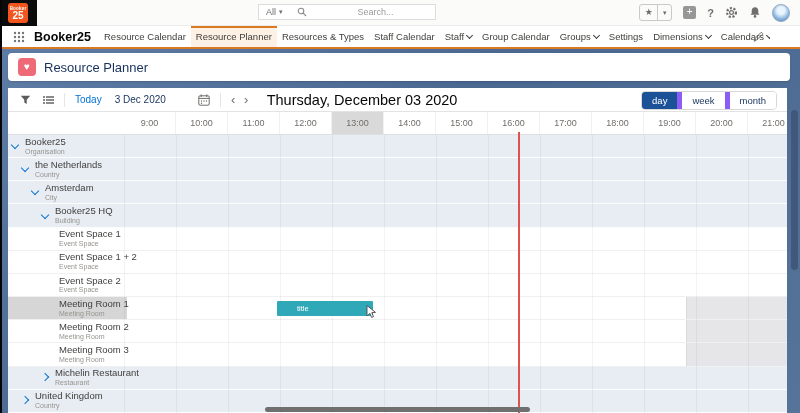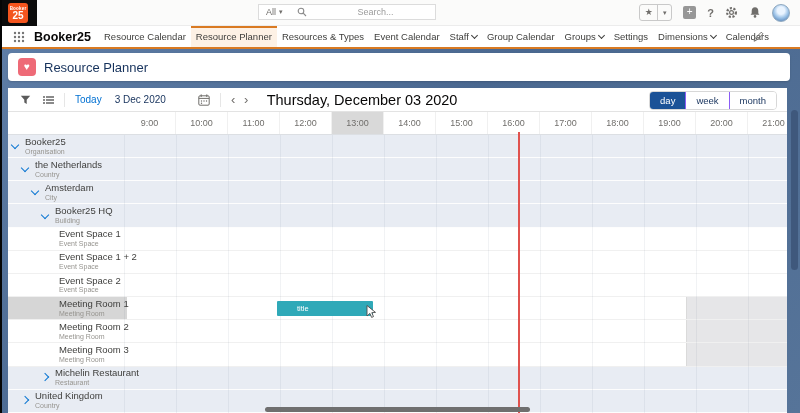--- a/index.html
+++ b/index.html
@@ -54,21 +54,21 @@
   .tb-icon{display:flex;cursor:pointer;}
   .funnel{margin-left:12px;}
   .sorticon{margin-left:12px;}
   .tb-divider{width:1px;height:14px;background:#e6e6e6;margin:0 0 0 10px;}
   .today-btn{font-size:10px;color:#0070d2;margin-left:10px;cursor:pointer;background:none;border:none;font-family:"Liberation Sans",sans-serif;padding:0;}
   .date-field{display:flex;align-items:center;margin-left:13px;width:95px;justify-content:space-between;cursor:pointer;}
   .date-value{font-size:10px;color:#16325c;}
   .chev-nav{font-size:13px;color:#706e6b;width:13px;text-align:center;cursor:pointer;line-height:20px;}
   .heading{font-size:14.5px;color:#080707;margin-left:14px;white-space:nowrap;}
   .views{position:absolute;right:10px;top:3px;display:flex;height:17px;border:1px solid #d8d8d8;border-radius:4px;overflow:hidden;}
-  .view-btn{font-size:9.5px;padding:0 10px;line-height:16px;color:#16325c;background:#fff;border:none;border-left:1px solid #8b5cf6;cursor:pointer;font-family:"Liberation Sans",sans-serif;}
+  .view-btn{font-size:9.5px;padding:0 10px;line-height:16px;color:#16325c;background:#fff;border:none;border-left:5px solid #8b5cf6;cursor:pointer;font-family:"Liberation Sans",sans-serif;}
   .view-btn:first-child{border-left:none;}
   .view-btn.active{background:#1b5297;color:#fff;}
 
   
   .axis{height:23px;border-bottom:1px solid #dcdfe3;position:relative;box-sizing:border-box;display:flex;padding-left:116px;overflow:hidden;}
   .hour-cell{width:52px;flex:0 0 52px;text-align:center;font-size:9px;color:#706e6b;line-height:22px;border-right:1px solid #f0f0f0;box-sizing:border-box;}
   .hour-cell.hl{background:#d9d9d9;}
 
   
   .rows{position:absolute;top:47px;left:0;right:0;bottom:0;}
@@ -162,21 +162,21 @@
   </span>
       <span class="tab active">
     <span>Resource Planner</span>
 
   </span>
       <span class="tab">
     <span>Resources &amp; Types</span>
 
   </span>
       <span class="tab">
-    <span>Event Calendar</span>
+    <span>Staff Calendar</span>
 
   </span>
       <span class="tab">
     <span>Staff</span>
     <span class="tab-chev"></span>
   </span>
       <span class="tab">
     <span>Group Calendar</span>
 
   </span>

